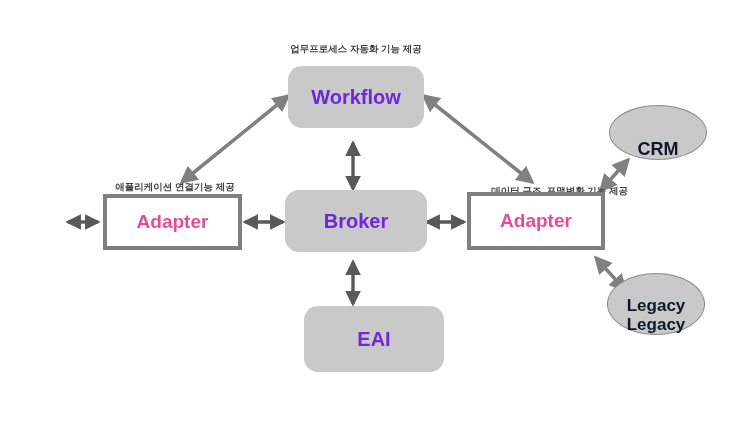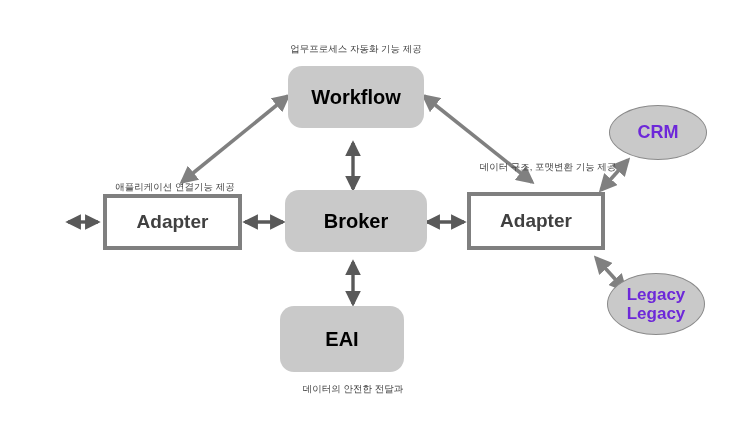--- a/index.html
+++ b/index.html
@@ -20,52 +20,53 @@
     display: flex;
     align-items: center;
     justify-content: center;
     text-align: center;
     box-sizing: border-box;
   }
   
   .rbox {
     background: #c9c9c9;
     border-radius: 14px;
-    color: #000000;
+    color: #6d28d9;
     font-weight: bold;
     font-size: 20px;
     line-height: 1.15;
   }
   
   .abox {
     background: #ffffff;
     border: 4px solid #7f7f7f;
-    color: #404040;
+    color: #ec4899;
     font-weight: bold;
     font-size: 19px;
   }
   
   .ell {
     background: #c9c9c9;
     border: 1.5px solid #8a8a8a;
     border-radius: 50%;
-    color: #6d28d9;
+    color: #0f172a;
     font-weight: bold;
     font-size: 18px;
     line-height: 1.12;
+    align-items: flex-end;
   }
   
   .cap {
     position: absolute;
     color: #3f3f3f;
     font-size: 9.5px;
     line-height: 1.45;
     text-align: center;
     white-space: nowrap;
-    font-weight: normal;
+    font-weight: bold;
   }
   svg.arrows {
     position: absolute;
     left: 0;
     top: 0;
     width: 730px;
     height: 441px;
     pointer-events: none;
   }
   .stack span { display: block; }
@@ -125,35 +126,34 @@
 
     <g>
       <line x1="596" y1="258" x2="625" y2="290" stroke="#808080" stroke-width="3.6" marker-end="url(#headA)" marker-start="url(#tailA)"></line>
     </g>
   </svg>
 
   <div class="cap" style="left:281px; top:42px; width:150px;">업무프로세스 자동화 기능 제공</div>
 
   <div class="cap" style="left:105px; top:180px; width:140px;">애플리케이션 연결기능 제공</div>
 
-  <div class="cap" style="left:468px; top:160px; width:160px;">데이터 구조, 포맷변환 기능 제공</div>
+  <div class="cap" style="left:468px; top:184px; width:160px;text-align:right;">데이터 구조, 포맷변환 기능 제공</div>
 
   <div class="cap stack" style="left:288px; top:382px; width:130px;">
-    <span>데이터의 안전한 전달과</span>
   </div>
 
   <div class="node rbox" style="left:288px; top:66px; width:136px; height:62px;">
     <span>Workflow</span>
   </div>
 
   <div class="node rbox" style="left:285px; top:190px; width:142px; height:62px;">
     <span>Broker</span>
   </div>
 
-  <div class="node rbox stack" style="left:280px; top:306px; width:124px; height:66px;">
+  <div class="node rbox stack" style="left:304px; top:306px; width:140px; height:66px;">
     <div>
       <span>EAI</span>
     </div>
   </div>
 
   <div class="node abox" style="left:103px; top:194px; width:139px; height:56px;">
     <span>Adapter</span>
   </div>
 
   <div class="node abox" style="left:467px; top:192px; width:138px; height:58px;">

